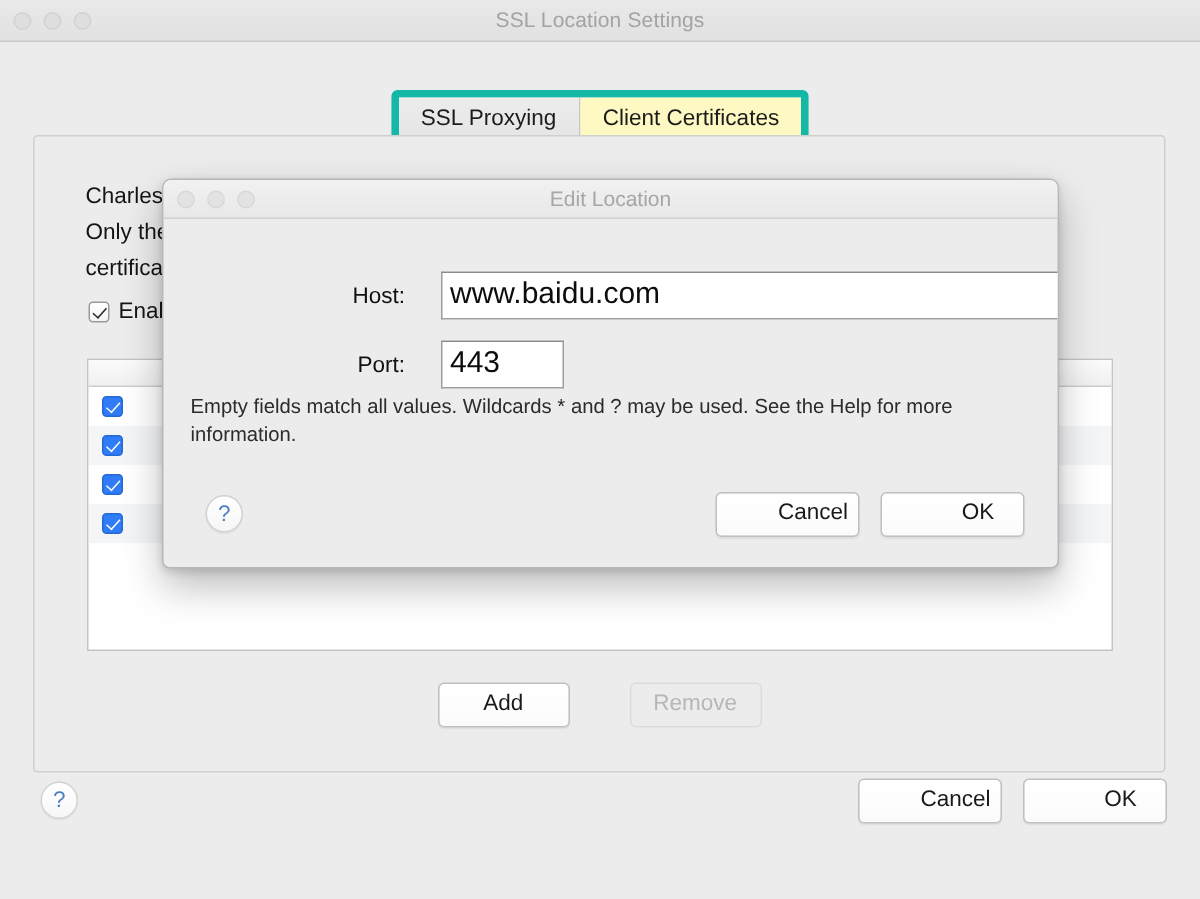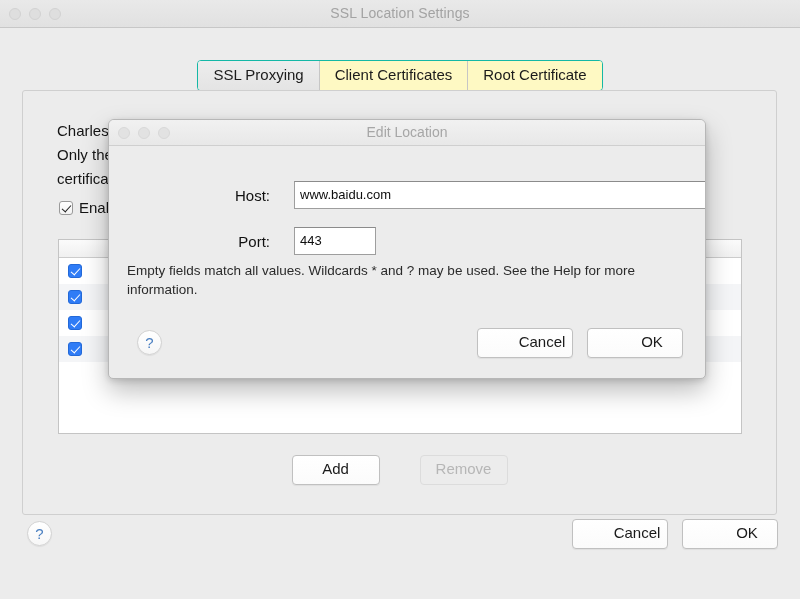--- a/index.html
+++ b/index.html
@@ -55,21 +55,21 @@
   
   .tabbar {
     position: absolute;
     left: 0; right: 0;
     top: 60px;
     display: flex;
     justify-content: center;
   }
   .tabs {
     display: flex;
-    border: 1px solid #14b8a6;
+    border: 5px solid #14b8a6;
     border-radius: 4px;
     overflow: hidden;
     box-shadow: 0 1px 1px rgba(0,0,0,.07);
     background: #fff;
     text-align: right;
   }
   .tab {
     font-size: 15px;
     color: #1b1b1b;
     padding: 4px 15px 6px;
@@ -299,21 +299,21 @@
     color: #101010;
     width: 185px;
     text-align: right;
     padding-right: 24px;
     box-sizing: border-box;
   }
   .text-input {
     background: #fff;
     border: 1px solid #9e9e9e;
     border-top-color: #8b8b8b;
-    font-size: 13px;
+    font-size: 20px;
     color: #0d0d0d;
     padding: 3px 5px 4px;
     box-sizing: border-box;
     line-height: 19px;
   }
   .text-input.host { width: 487px; }
   .text-input.port { width: 82px; }
 
   .hint {
     position: absolute;
@@ -365,21 +365,20 @@
       <div class="light"></div>
       <div class="light"></div>
     </div>
     <div class="title">SSL Location Settings</div>
   </div>
 
   <div class="tabbar">
     <div class="tabs">
       <div class="tab selected">SSL Proxying</div>
       <div class="tab">Client Certificates</div>
-      <div class="tab">Root Certificate</div>
     </div>
   </div>
 
   <div class="panel">
 
     <div class="desc">
       <div>Charles can be used to view the contents of SSL requests and responses.</div>
       <div>Only the hosts and ports enabled below will be proxied. Charles' root</div>
       <div>certificate must be installed in the client browser or application.</div>
     </div>

